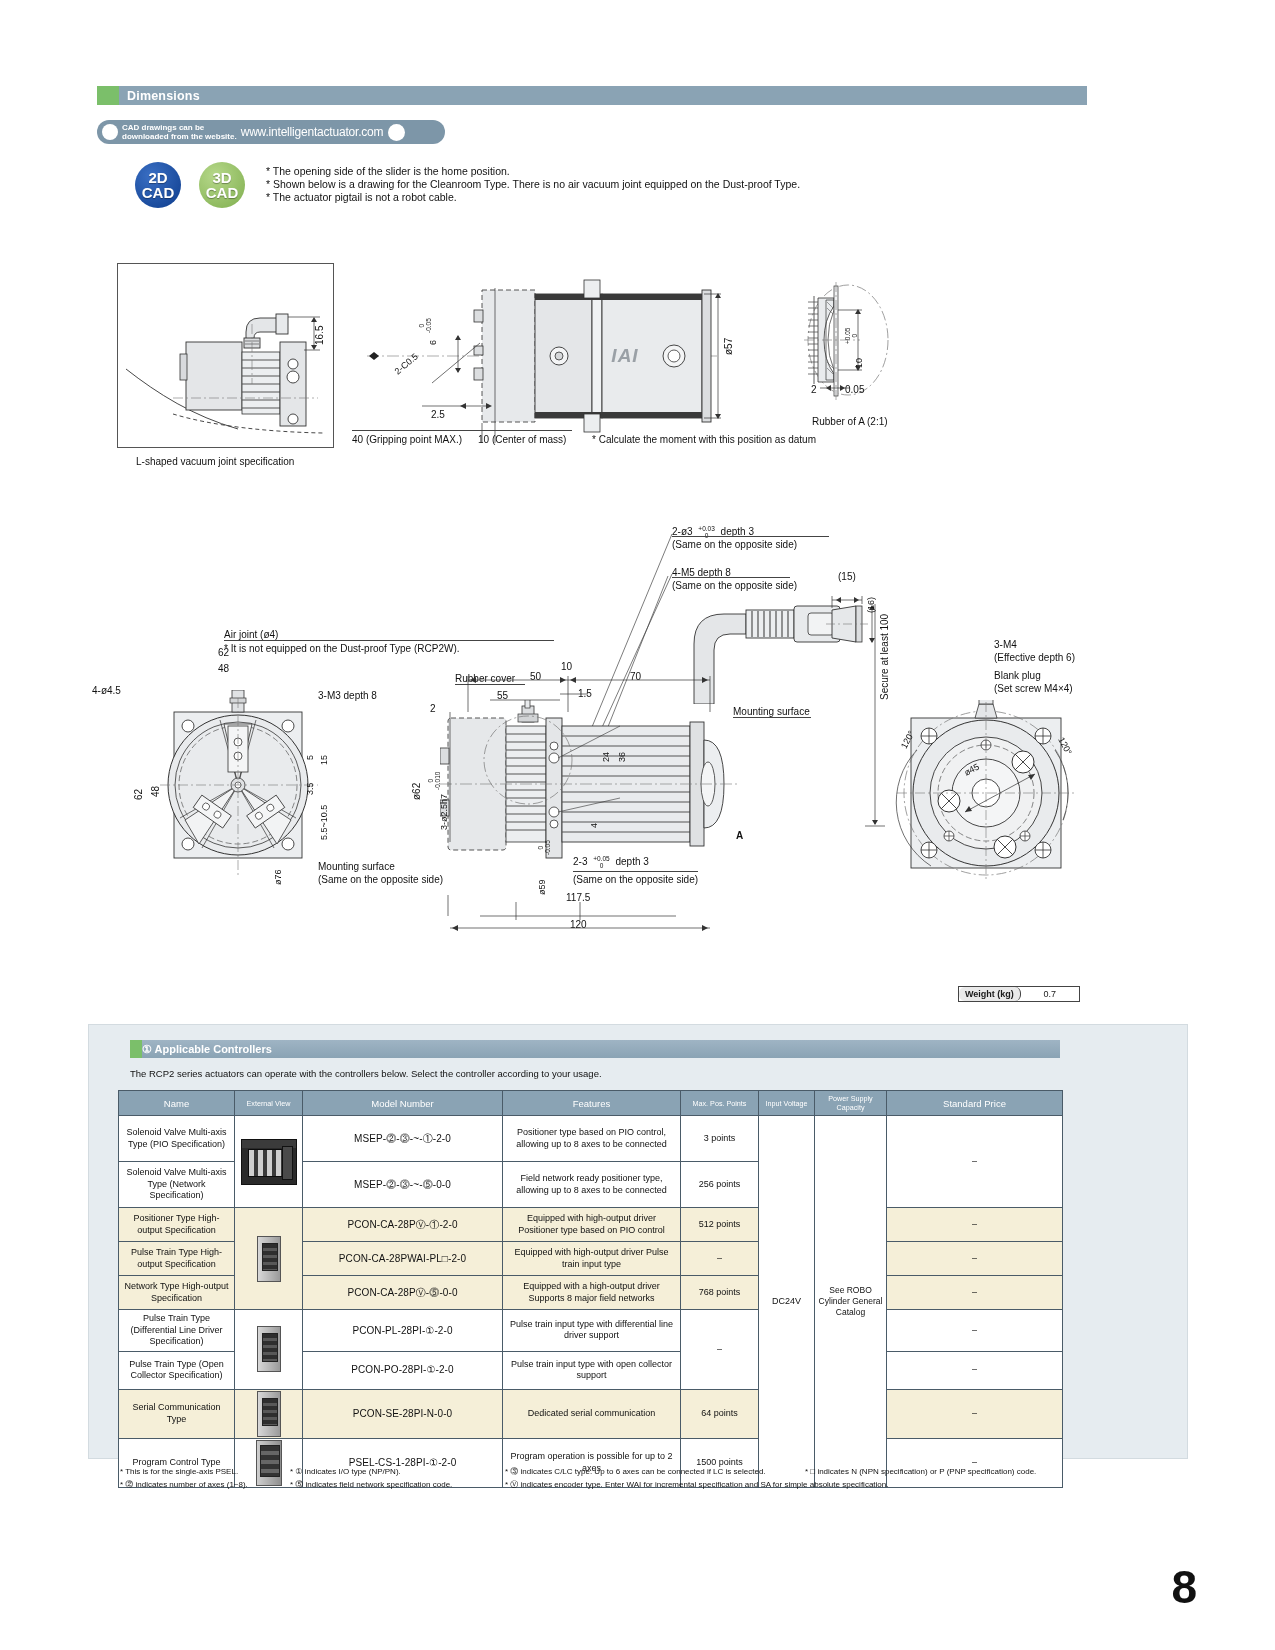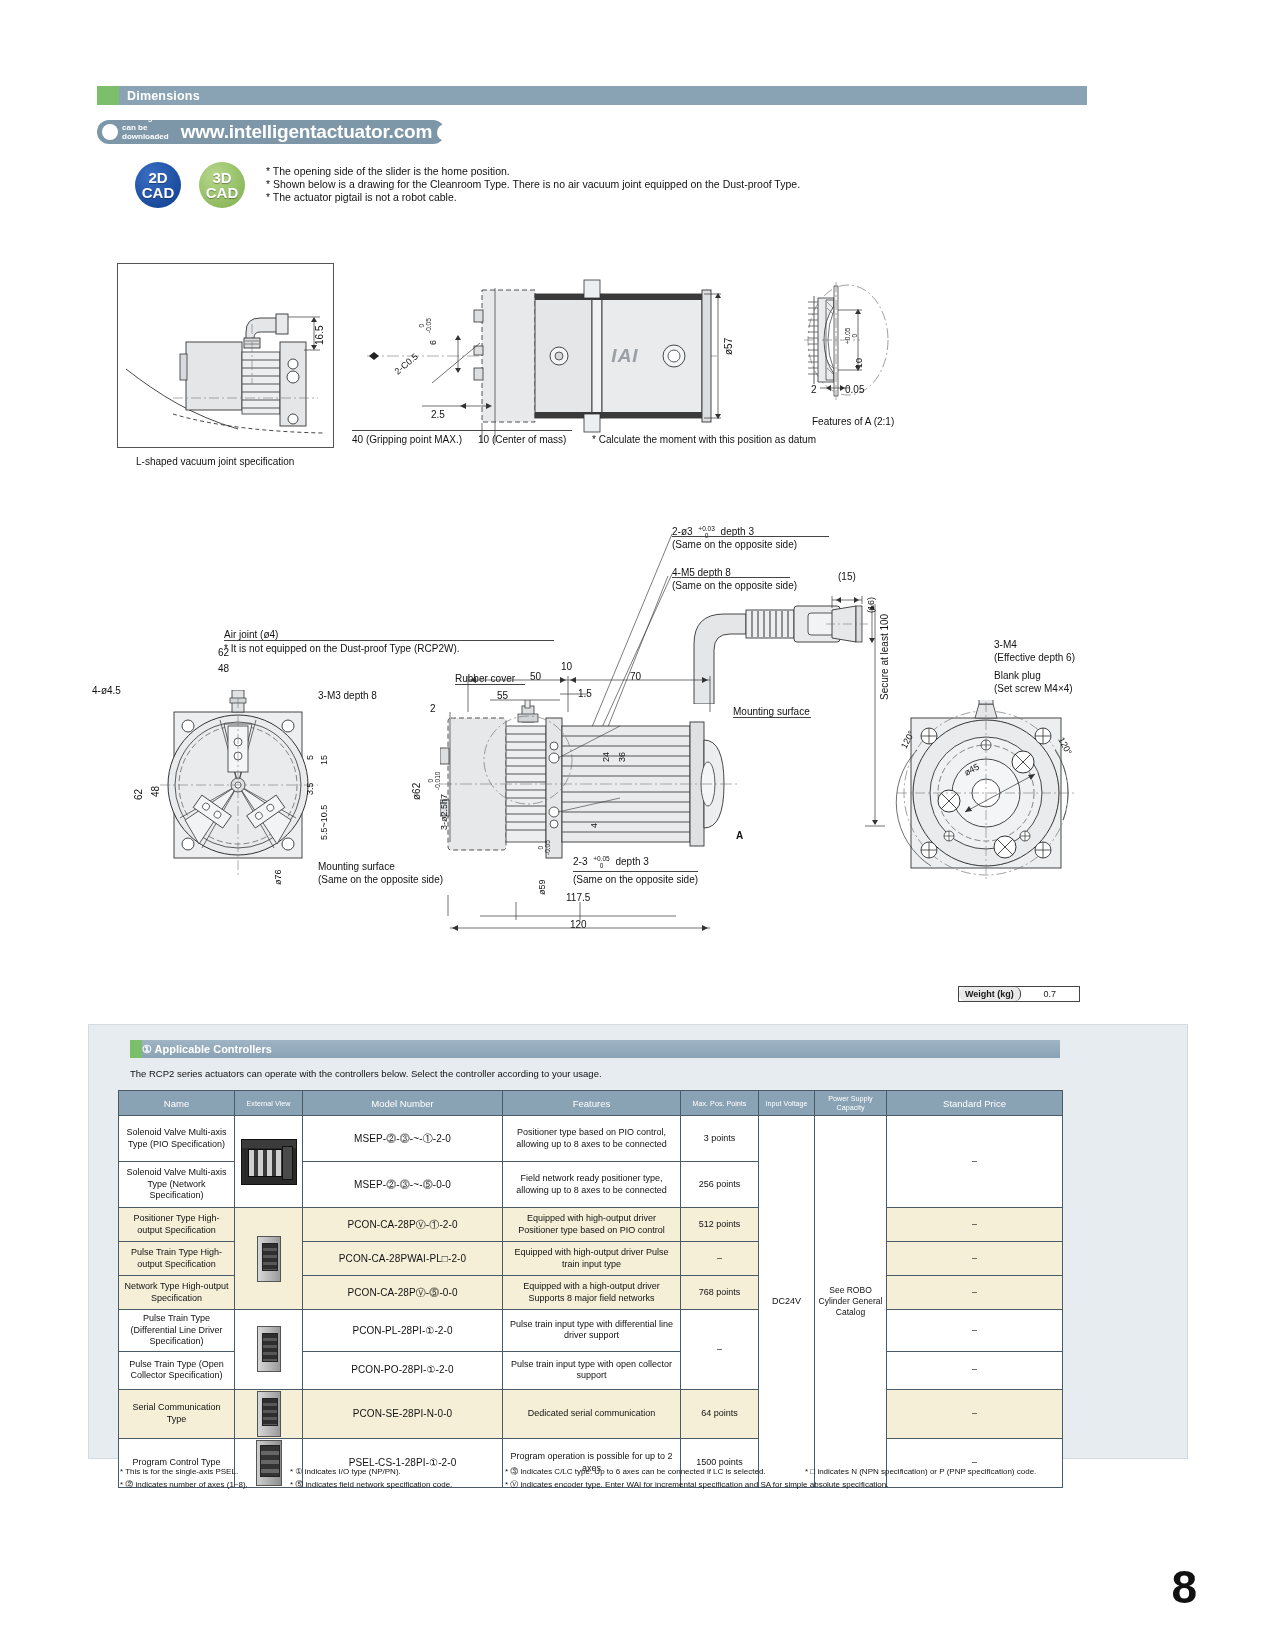--- a/index.html
+++ b/index.html
@@ -36,22 +36,22 @@
   }
   .cad-pill .dot {
     width:16px;height:16px;border-radius:50%;background:#fff;
     margin-left:5px; flex:none;
   }
   .cad-pill .cad-txt {
     color:#fff; font-size:8px; line-height:9.5px;
     margin-left:4px; font-weight:600;
   }
   .cad-pill .url {
-    color:#fff; font-size:19px; font-weight:bold;
-    margin-left:12px; letter-spacing:-.2px;
+    color:#fff; font-size:12px; font-weight:normal;
+    margin-left:4px; letter-spacing:-.2px;
   }
   .cad-pill .dot2 {
     width:17px;height:17px;border-radius:50%;background:#fff;
     margin-left:5px; flex:none;
   }
 
   .cad-badge {
     position:absolute; width:46px; height:46px; border-radius:50%;
     display:flex; flex-direction:column; align-items:center; justify-content:center;
     color:#fff; font-weight:bold; font-size:15px; line-height:15px;
@@ -375,21 +375,21 @@
       </g>
     </svg>
   </div>
   <div class="lbl s vert" style="left:853px; top:368px;">10</div>
   <div class="frac vert" style="position:absolute; left:845px; top:344px;">
     <span>+0.05</span><br>
     <span>0</span>
   </div>
   <div class="lbl" style="left:811px; top:384px;">2</div>
   <div class="lbl" style="left:845px; top:384px;">0.05</div>
-  <div class="lbl" style="left:812px; top:416px;">Features of A (2:1)</div>
+  <div class="lbl" style="left:812px; top:416px;">Rubber of A (2:1)</div>
 
   <div class="lbl" style="left:672px; top:526px;">
     <span>2-ø3</span>
     <span class="frac" style="margin:0 3px;">
       <span>+0.03</span><br>
       <span>0</span>
     </span>
     <span>depth 3</span>
   </div>
   <div class="lbl" style="left:672px; top:539px;">(Same on the opposite side)</div>

